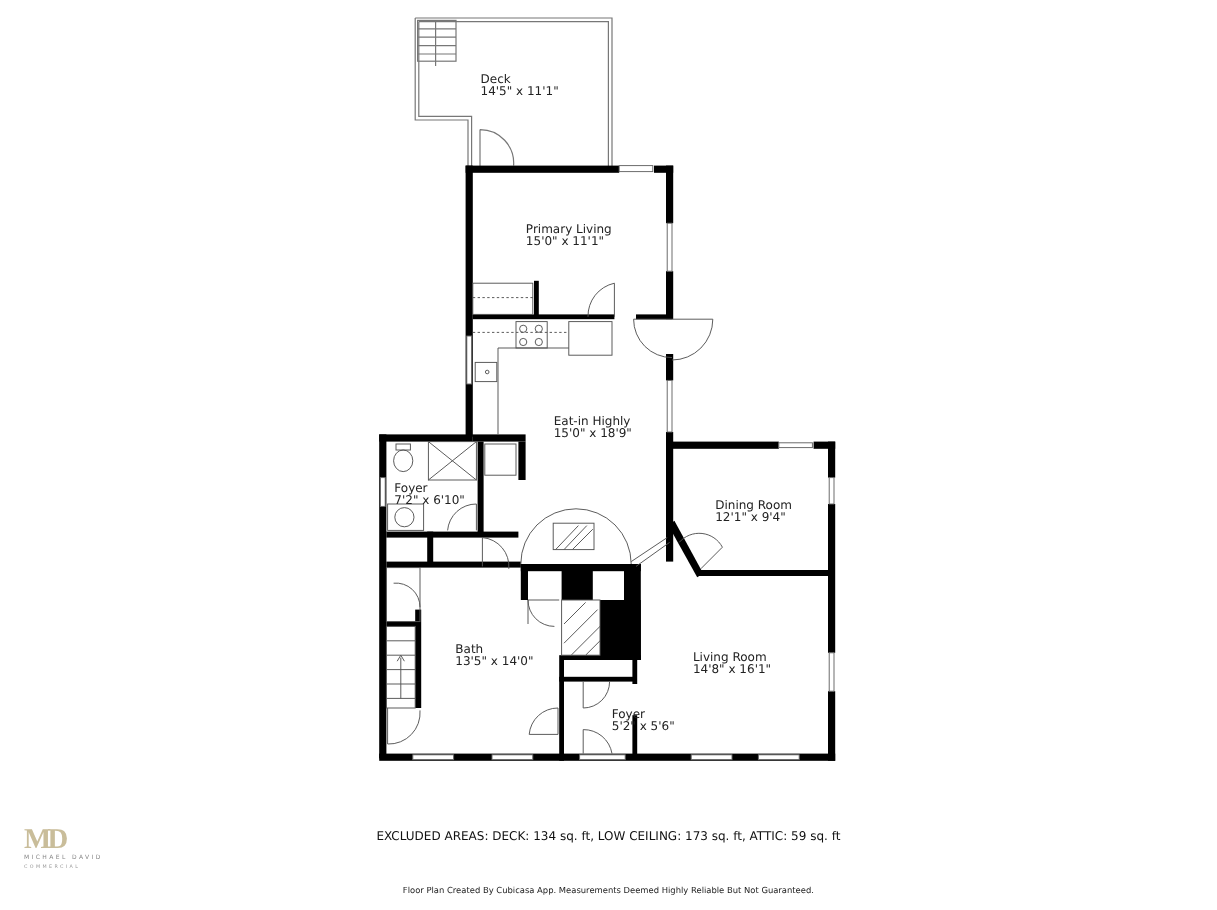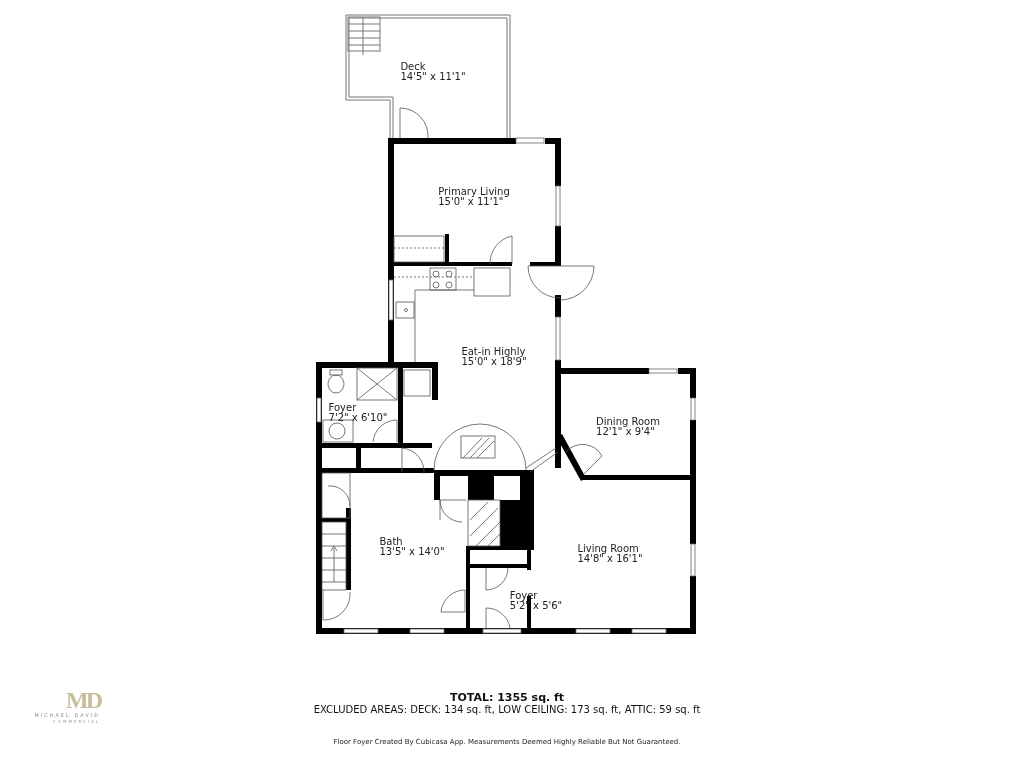--- a/index.html
+++ b/index.html
@@ -3,21 +3,21 @@
 <meta charset="utf-8">
 <style>
   html,body{margin:0;padding:0;background:#fff;}
   body{width:1014px;height:758px;position:relative;overflow:hidden;font-family:"DejaVu Sans",sans-serif;}
   svg.plan{position:absolute;left:0;top:0;}
   .lbl{position:absolute;font-size:10px;color:#222;text-align:left;line-height:10px;white-space:nowrap;transform:translateX(-50%);}
   .summary{position:absolute;left:507px;top:692px;transform:translateX(-50%);text-align:center;color:#111;white-space:nowrap;}
   .summary .total{font-weight:bold;font-size:11px;line-height:12px;}
   .summary .line{font-size:10px;line-height:12px;}
   .disclaimer{position:absolute;left:507px;top:738px;transform:translateX(-50%);font-size:7px;color:#222;white-space:nowrap;}
-  .logo{position:absolute;left:20px;top:688px;width:80px;text-align:right;color:#c9bd9a;}
+  .logo{position:absolute;left:20px;top:688px;width:80px;text-align:left;color:#c9bd9a;}
   .logo .mono{font-family:"Liberation Serif",serif;font-size:24px;font-weight:bold;letter-spacing:-3px;line-height:24px;}
   .logo .name{font-size:5px;letter-spacing:2px;line-height:7px;color:#888;}
   .logo .sub{font-size:4px;letter-spacing:2px;line-height:6px;color:#999;}
 </style>
 </head>
 <body>
 
 <svg class="plan" width="1014" height="758" viewBox="0 0 1014 758">
   <g fill="none" stroke="#777" stroke-width="1">
 
@@ -220,17 +220,16 @@
   <div>5'2" x 5'6"</div>
 </div>
 
 <div class="logo">
   <div class="mono">MD</div>
   <div class="name">MICHAEL DAVID</div>
   <div class="sub">COMMERCIAL</div>
 </div>
 
 <div class="summary">
-  <div class="total">TOTAL: 1355 sq. ft</div>
   <div class="line">EXCLUDED AREAS: DECK: 134 sq. ft, LOW CEILING: 173 sq. ft, ATTIC: 59 sq. ft</div>
 </div>
 
-<div class="disclaimer">Floor Foyer Created By Cubicasa App. Measurements Deemed Highly Reliable But Not Guaranteed.</div>
+<div class="disclaimer">Floor Plan Created By Cubicasa App. Measurements Deemed Highly Reliable But Not Guaranteed.</div>
 
 </body></html>

